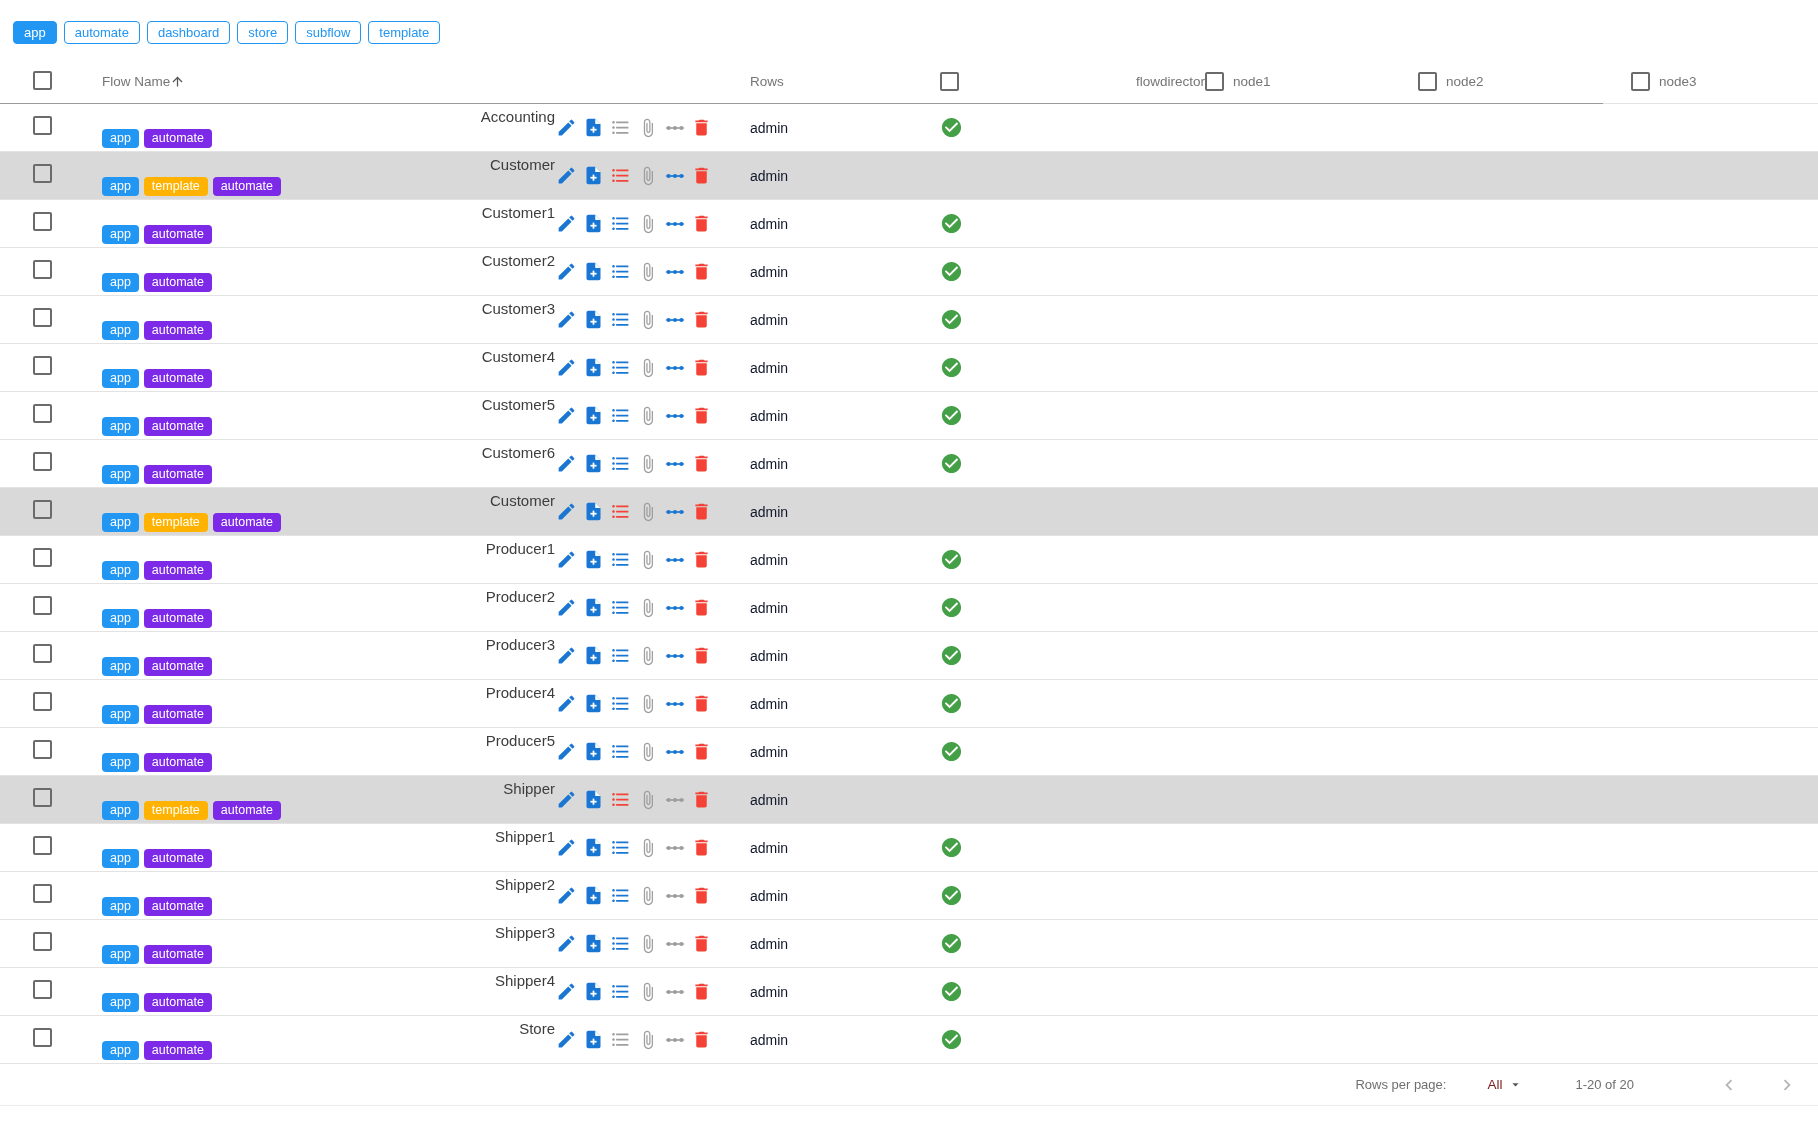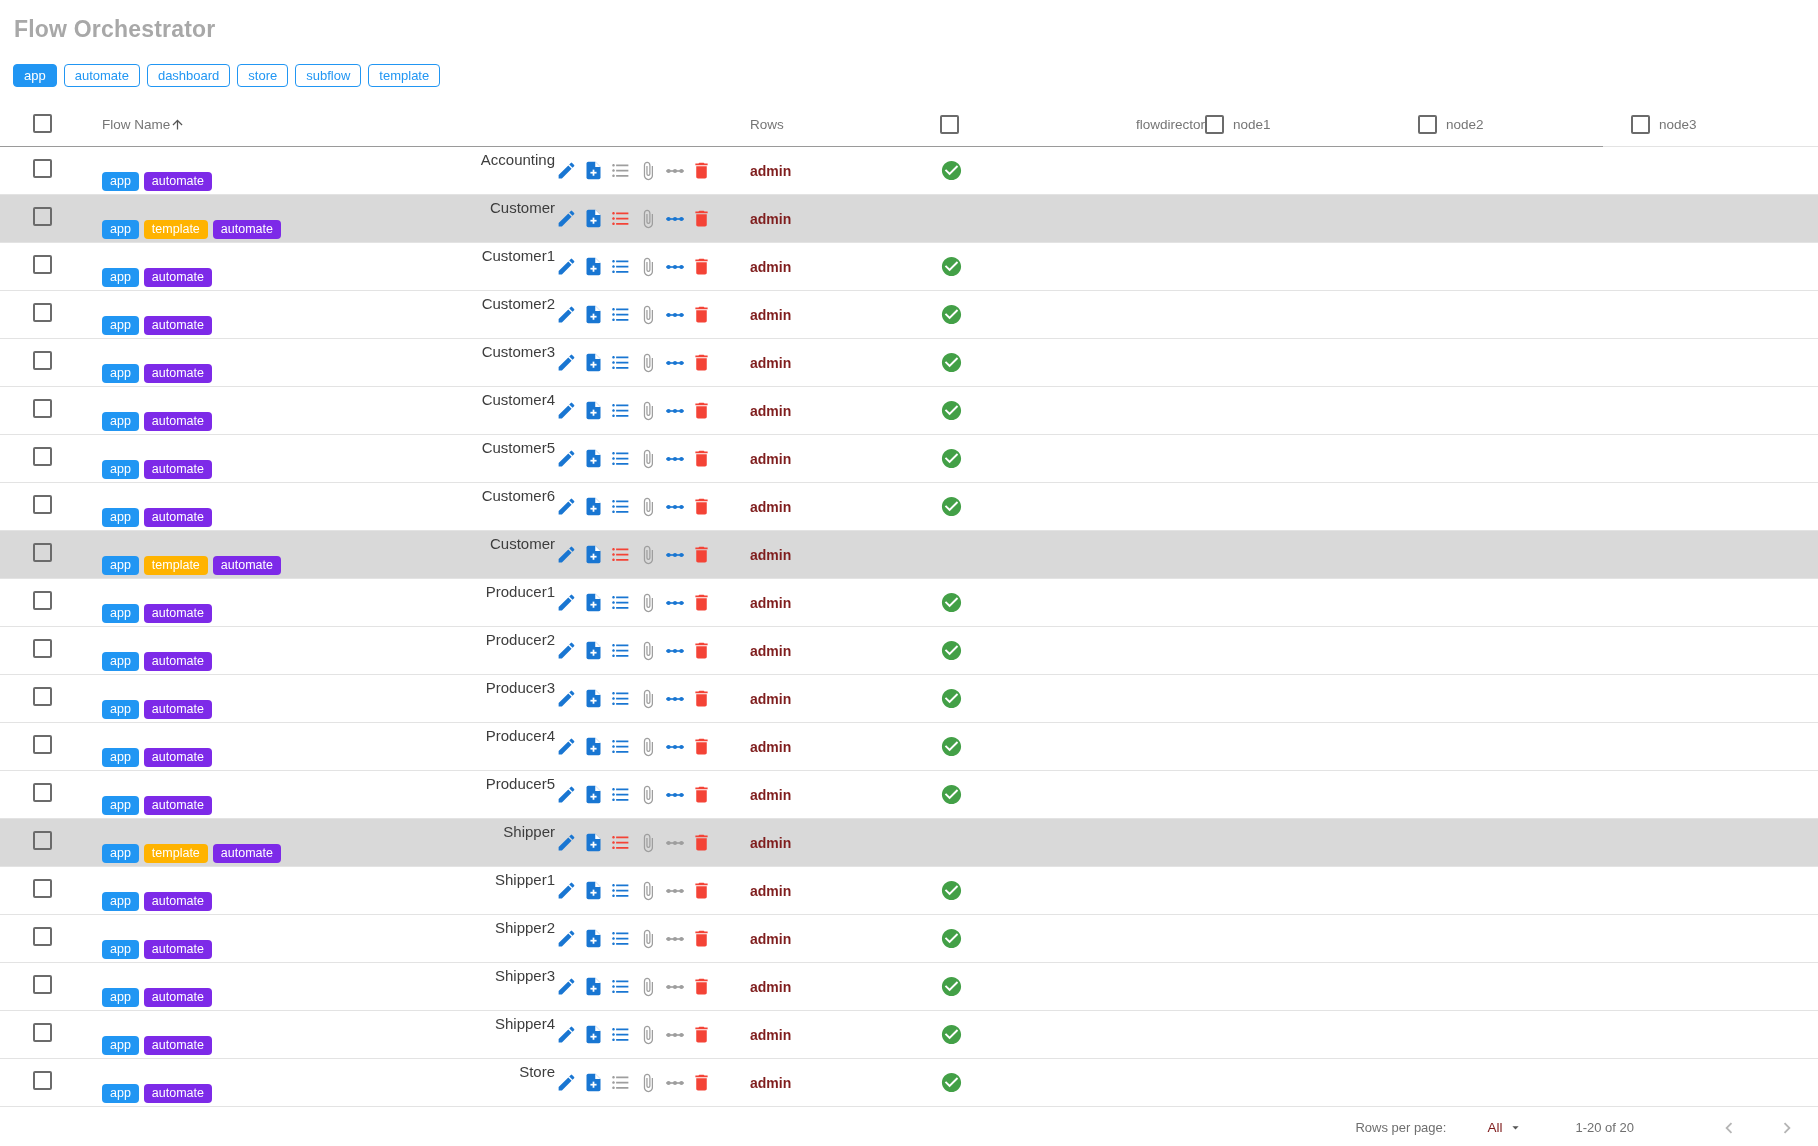--- a/index.html
+++ b/index.html
@@ -79,21 +79,21 @@
     line-height: 14px;
     padding: 2px 8px 3px;
     border-radius: 4px;
   }
   .actions { display: flex; align-items: center; gap: 4px; }
   .icon-btn {
     width: 23px; height: 23px;
     display: flex; align-items: center; justify-content: center;
     cursor: pointer;
   }
-  .owner-cell { font-size: 14px; color: #7f1d1d; font-weight: bold; }
+  .owner-cell { font-size: 14px; color: #0f172a; }
   .status-ok { display: flex; align-items: center; }
 
   .footer {
     height: 42px;
     display: flex;
     align-items: center;
     justify-content: flex-end;
     font-size: 13px;
     color: #6f6f6f;
     border-bottom: 1px solid #ececec;
@@ -110,21 +110,20 @@
     width: 26px; height: 26px;
     display: flex; align-items: center; justify-content: center;
     cursor: pointer; margin-left: 32px;
   }
 </style>
 </head>
 <body>
 
 <div>
 
-  <h1 class="page-title">Flow Orchestrator</h1>
 
   <div class="chips" id="chips">
       <button class="chip selected">app</button>
       <button class="chip">automate</button>
       <button class="chip">dashboard</button>
       <button class="chip">store</button>
       <button class="chip">subflow</button>
       <button class="chip">template</button>
     </div>
 

